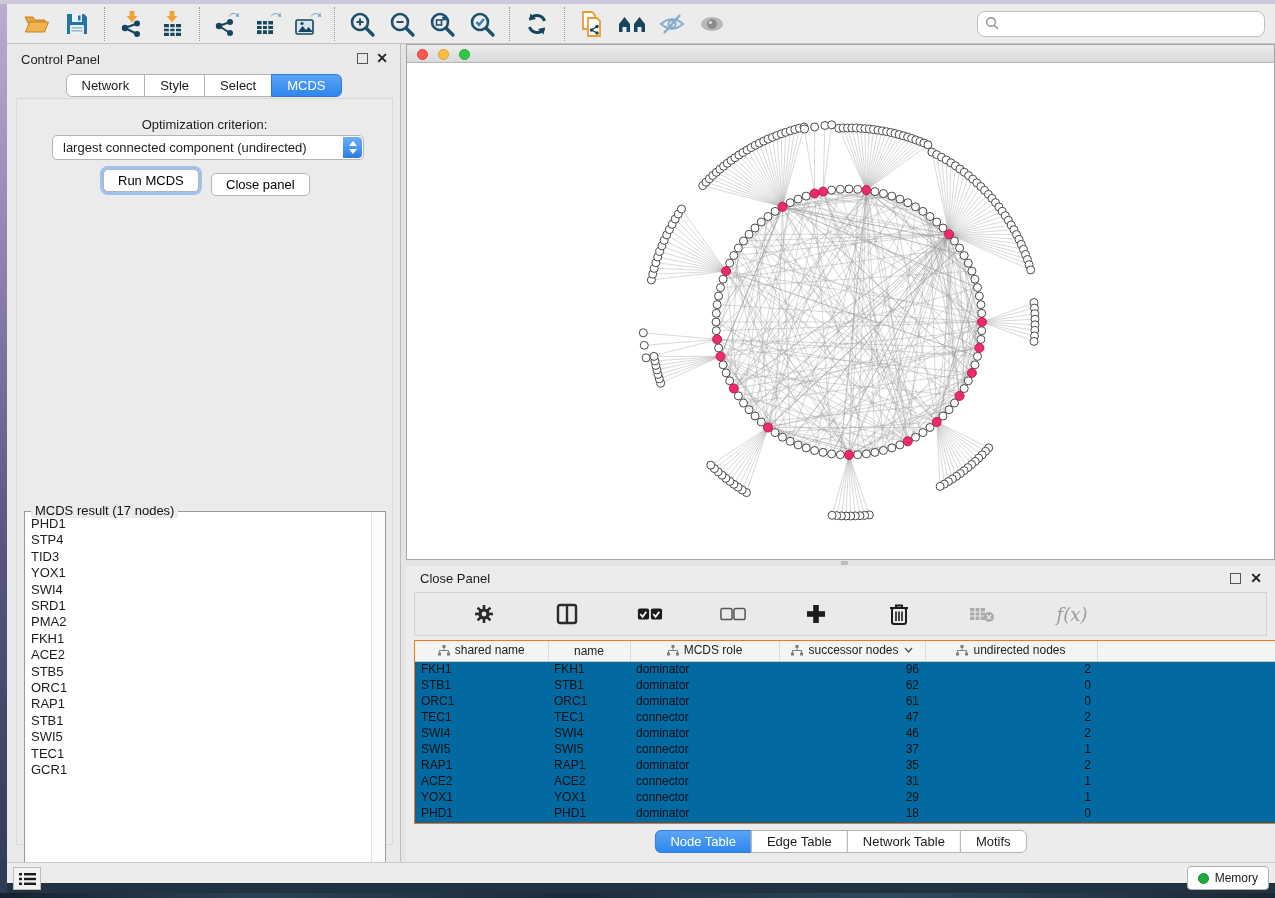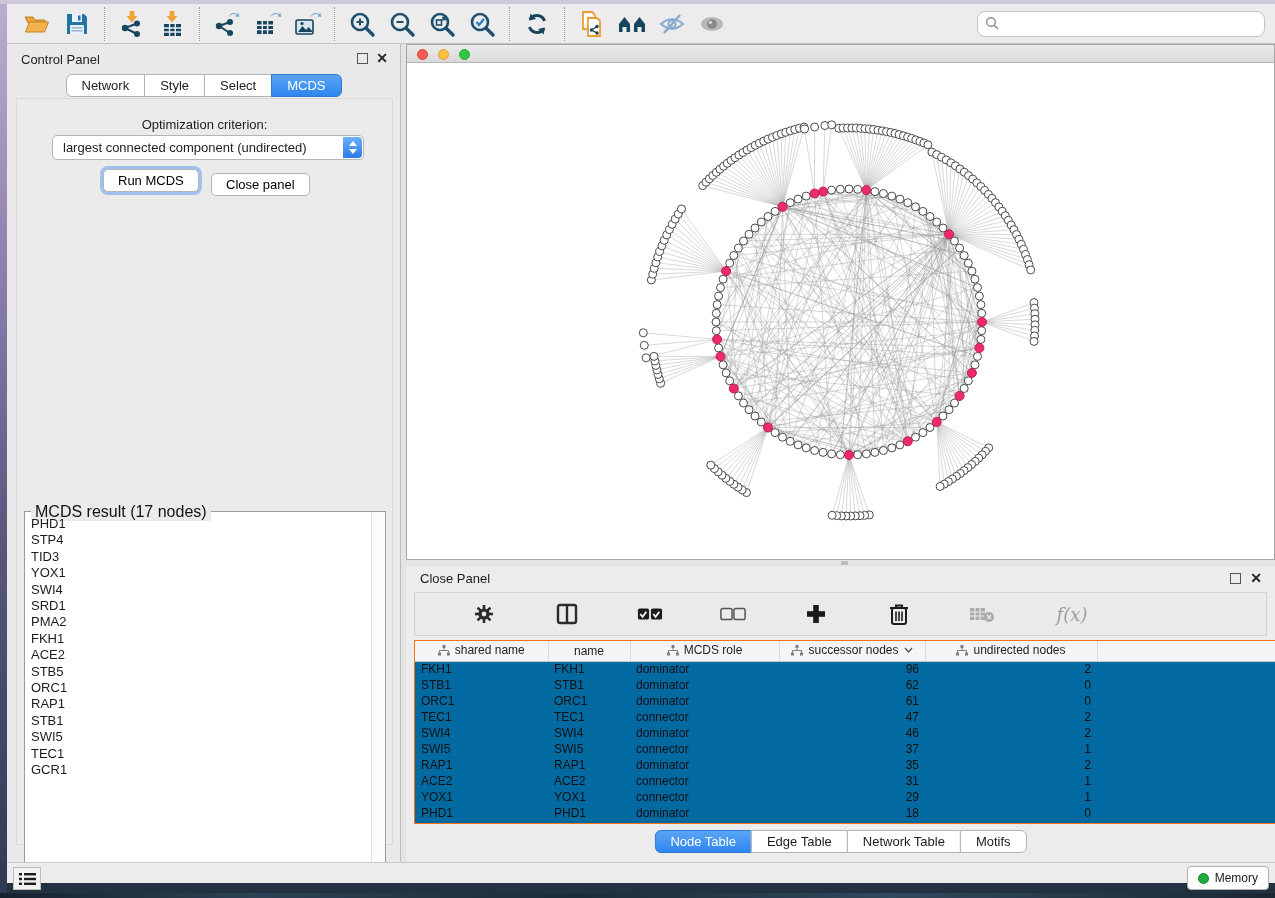--- a/index.html
+++ b/index.html
@@ -39,21 +39,21 @@
   .combo { position:absolute; left:35px; top:36px; width:312px; height:25px; background:#fff; border:1px solid #b4b4b4;
            border-radius:5px; display:flex; align-items:center; padding-left:10px; font-size:13px; }
   .combo .stepper { position:absolute; right:1px; top:1px; bottom:1px; width:19px; border-radius:0 4px 4px 0;
            background:linear-gradient(#6cb0f8,#2c7ae8); display:flex; flex-direction:column; align-items:center; justify-content:center; gap:3px; }
   .tri-up { width:0; height:0; border-left:4px solid transparent; border-right:4px solid transparent; border-bottom:5px solid #fff; }
   .tri-dn { width:0; height:0; border-left:4px solid transparent; border-right:4px solid transparent; border-top:5px solid #fff; }
   .btn { background:#fff; border:1px solid #b4b4b4; border-radius:5px; padding:3px 14px; font-size:13px; font-family:"Liberation Sans",sans-serif; }
   .btn-run { position:absolute; left:86px; top:70px; box-shadow:0 0 0 3px rgba(110,165,240,.6); }
   .btn-closep { position:absolute; left:194px; top:74px; }
   .groupbox { position:absolute; left:7px; top:412px; width:362px; height:371px; border:1px solid #9a9a9a; background:#fff; }
-  .groupbox .gb-label { position:absolute; top:-9px; left:6px; background:#ebebeb; padding:0 4px; font-size:16px; color:#111; }
+  .groupbox .gb-label { position:absolute; top:-9px; left:6px; background:#ebebeb; padding:0 4px; font-size:13px; color:#111; }
   .gb-list { position:absolute; inset:4px 16px 2px 6px; overflow:hidden; font-size:13px; line-height:16.4px; }
   .gb-scroll { position:absolute; right:0; top:0; bottom:0; width:14px; background:#fbfbfb; border-left:1px solid #e3e3e3; }
 
   
   .vsplit { position:absolute; left:401px; top:44px; width:5px; height:818px; background:#e4e4e4; }
   .hsplit { position:absolute; left:406px; top:560px; width:869px; height:6px; background:#e4e4e4; }
   .hsplit .grip { position:absolute; left:50%; top:1px; width:7px; height:4px; background:#bdbdbd; }
 
   
   .netwin { position:absolute; left:406px; top:44px; width:869px; height:516px; background:#fff; border:1px solid #a5a5a5; }

